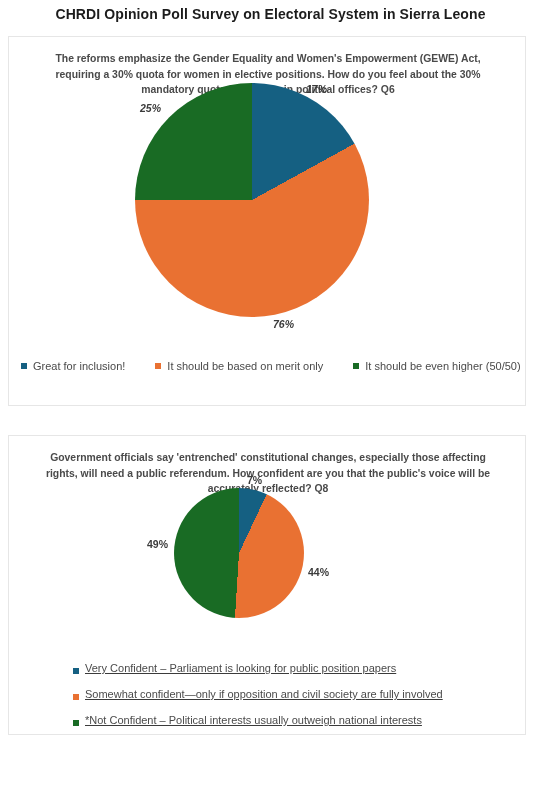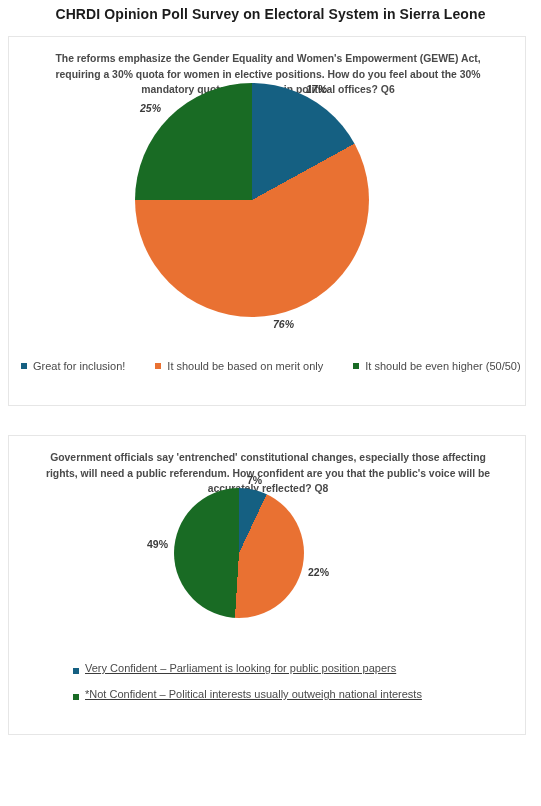--- a/index.html
+++ b/index.html
@@ -192,27 +192,31 @@
 </div>
 
 <div class="card" id="card-q8">
 
   <div class="question" id="q8-text">Government officials say 'entrenched' constitutional changes, especially those affecting rights, will need a public referendum. How confident are you that the public's voice will be accurately reflected? Q8</div>
 
   <div class="plot" id="plot-q8">
     <div class="pie" id="pie-q8" style="background: conic-gradient(rgb(21, 96, 130) 0deg, rgb(21, 96, 130) 25.2deg, rgb(233, 113, 50) 25.2deg, rgb(233, 113, 50) 183.6deg, rgb(25, 107, 36) 183.6deg, rgb(25, 107, 36) 360deg);"></div>
 
     <div class="slice-label" id="lbl-q8-0">7%</div>
-    <div class="slice-label" id="lbl-q8-1">22%</div>
+    <div class="slice-label" id="lbl-q8-1">44%</div>
     <div class="slice-label" id="lbl-q8-2">49%</div>
   </div>
 
   <div class="legend-row" id="legend-q8">
     <div class="legend-item">
       <span class="legend-swatch" style="background:#156082"></span>
       <span class="legend-label">Very Confident – Parliament is looking for public position papers</span>
     </div>
     <div class="legend-item">
+      <span class="legend-swatch" style="background:#E97132"></span>
+      <span class="legend-label">Somewhat confident—only if opposition and civil society are fully involved</span>
+    </div>
+    <div class="legend-item">
       <span class="legend-swatch" style="background:#196B24"></span>
       <span class="legend-label">*Not Confident – Political interests usually outweigh national interests</span>
     </div>
   </div>
 </div>
 
 </body></html>

